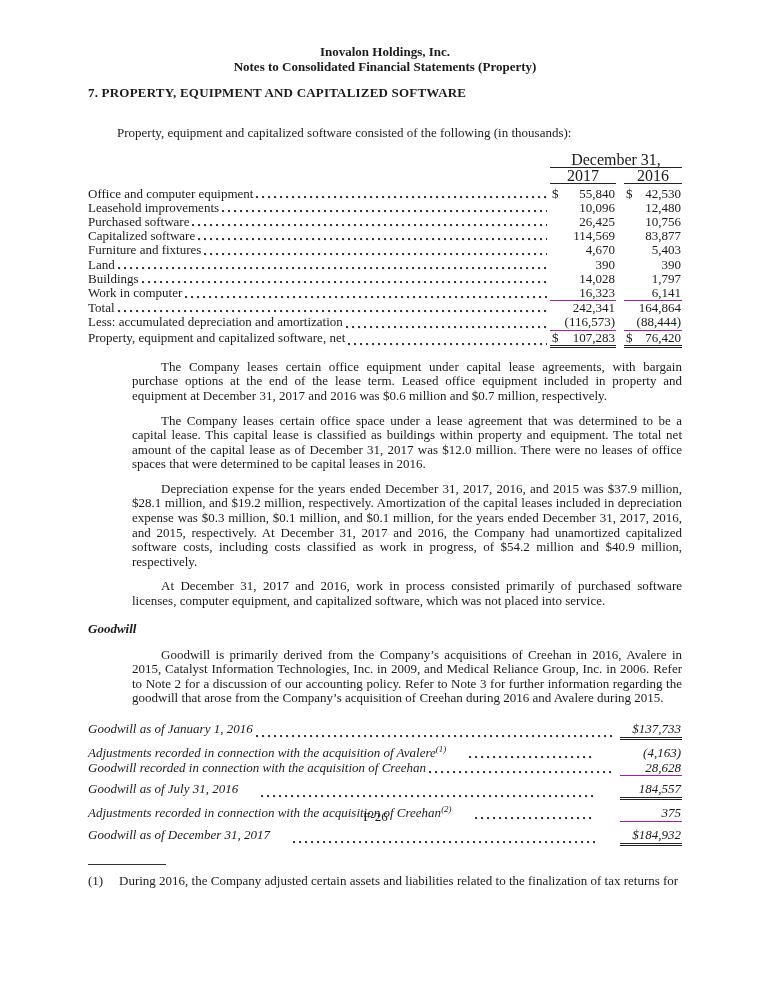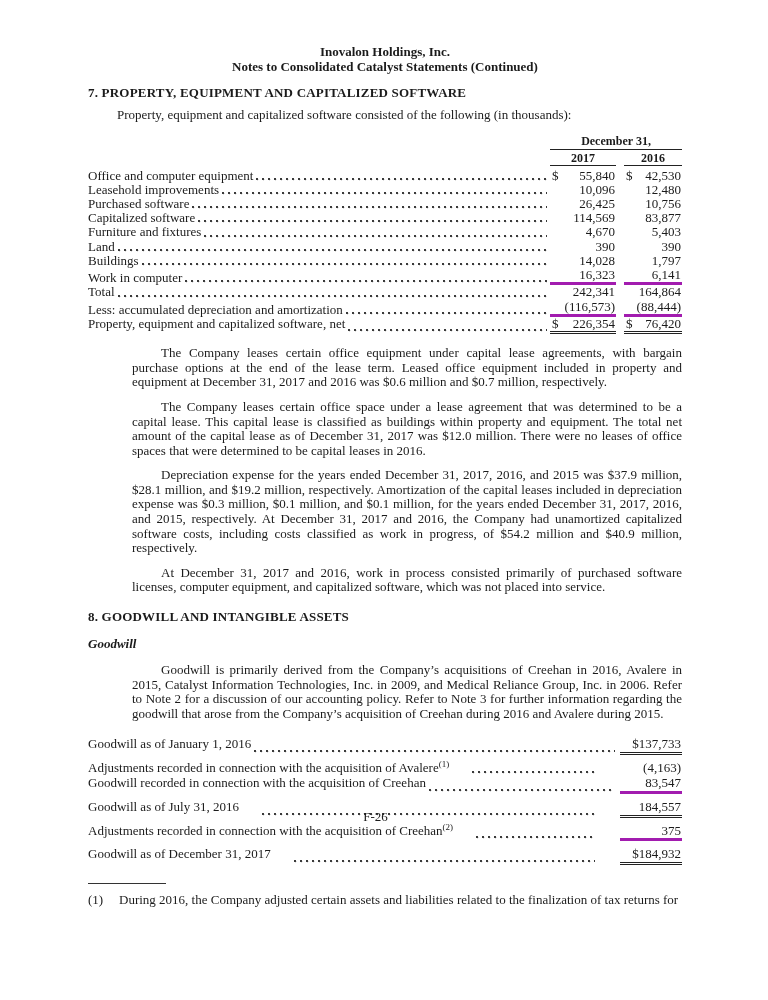--- a/index.html
+++ b/index.html
@@ -14,33 +14,33 @@
     width: 768px; height: 872px;
     padding: 44px 86px 0 88px;
     box-sizing: border-box;
     font-size: 13px;
   }
   
   .doc-header { text-align: center; font-weight: bold; line-height: 15px; }
   
   .sec-heading { font-weight: bold; margin-top: 11px; line-height: 15px; letter-spacing: 0.2px; }
   .sub-heading { font-weight: bold; font-style: italic; margin-top: 12px; line-height: 15px; }
-  .intro { margin-top: 8px; text-indent: 29px; line-height: 14.5px; }
+  .intro { margin-top: 26px; text-indent: 29px; line-height: 14.5px; }
   
   .paras p {
     margin: 0 0 10px 0;
     text-indent: 29px;
     text-align: justify;
     line-height: 14.6px;
   }
   .paras { margin-top: 12px; margin-left: 44px; }
   
   .fin-table { margin-top: 12px; }
   .thead { display: flex; justify-content: flex-end; }
-  .date-block { width: 132px; text-align: center; font-weight: bold; font-size: 12px; }
+  .date-block { width: 132px; text-align: center; font-weight: normal; font-size: 16px; }
   .date-label { border-bottom: 1px solid #222; padding-bottom: 1px; line-height: 13px; }
   .year-row { display: flex; margin-top: 1px; }
   .year-cell { border-bottom: 1px solid #222; text-align: center; line-height: 14px; }
   .yc-2017 { width: 66px; }
   .yc-2016 { width: 58px; margin-left: 8px; }
   .tbody { margin-top: 3px; }
   .trow { display: flex; align-items: baseline; line-height: 14.2px; }
   .trow.gap { }
   .tlabel { white-space: nowrap; }
   .leader {
@@ -50,25 +50,25 @@
     margin: 0 3px 2px 3px;
     background-image: radial-gradient(circle at 1.2px 1.2px, #3a3a3a 1px, rgba(0,0,0,0) 1.4px);
     background-size: 6px 3px;
     background-repeat: repeat-x;
     background-position: 0 bottom;
   }
   .cell { display: flex; align-items: baseline; padding: 0 1px 0 2px; box-sizing: border-box; }
   .cell .val { margin-left: auto; white-space: nowrap; }
   .c2017 { width: 66px; }
   .c2016 { width: 58px; margin-left: 8px; }
-  .trow.rule-single .cell { border-bottom: 3px solid #a21caf; align-items: flex-end; }
+  .trow.rule-single .cell { border-bottom: 1px solid #a21caf; }
   .trow.rule-double .cell { border-bottom: 3px double #222; }
   
   .gw-table { margin-top: 16px; }
-  .gw-table .trow { line-height: 14.8px; }
+  .gw-table .trow { line-height: 14.8px; font-style: italic; }
   .gw-table .trow.gap { margin-top: 6px; gap: 20px; }
   .cgw { width: 62px; margin-left: 2px; }
   sup { font-size: 9px; vertical-align: super; line-height: 0; }
   
   .footnote { margin-top: 18px; }
   .footnote-rule { width: 78px; border-top: 1px solid #333; height: 0; }
   .footnote-line { display: flex; margin-top: 9px; line-height: 14.5px; }
   .footnote-marker { width: 31px; flex: none; }
   .footnote-text { flex: 1; text-align: justify; }
   
@@ -77,21 +77,21 @@
     text-align: center; line-height: 15px;
   }
 </style>
 </head>
 <body>
 
 <div class="page">
 
   <div class="doc-header">
     <div>Inovalon Holdings, Inc.</div>
-    <div>Notes to Consolidated Catalyst Statements (Continued)</div>
+    <div>Notes to Consolidated Financial Statements (Property)</div>
   </div>
 
   <div class="sec-heading">7. PROPERTY, EQUIPMENT AND CAPITALIZED SOFTWARE</div>
 
   <div class="intro">Property, equipment and capitalized software consisted of the following (in thousands):</div>
 
   <div class="fin-table">
     <div class="thead">
       <div class="date-block">
         <div class="date-label">December 31,</div>
@@ -230,38 +230,37 @@
             <span class="dollar"></span>
             <span class="val">(88,444)</span>
           </span>
   </div>
 
   <div class="trow rule-double gap">
     <span class="tlabel">Property, equipment and capitalized software, net</span>
     <span class="leader"></span>
     <span class="cell c2017">
             <span class="dollar">$</span>
-            <span class="val">226,354</span>
+            <span class="val">107,283</span>
           </span>
     <span class="cell c2016">
             <span class="dollar">$</span>
             <span class="val">76,420</span>
           </span>
   </div>
 </div>
   </div>
 
   <div class="paras" id="s7-paras">
       <p>The Company leases certain office equipment under capital lease agreements, with bargain purchase options at the end of the lease term. Leased office equipment included in property and equipment at December 31, 2017 and 2016 was $0.6 million and $0.7 million, respectively.</p>
       <p>The Company leases certain office space under a lease agreement that was determined to be a capital lease. This capital lease is classified as buildings within property and equipment. The total net amount of the capital lease as of December 31, 2017 was $12.0 million. There were no leases of office spaces that were determined to be capital leases in 2016.</p>
       <p>Depreciation expense for the years ended December 31, 2017, 2016, and 2015 was $37.9 million, $28.1 million, and $19.2 million, respectively. Amortization of the capital leases included in depreciation expense was $0.3 million, $0.1 million, and $0.1 million, for the years ended December 31, 2017, 2016, and 2015, respectively. At December 31, 2017 and 2016, the Company had unamortized capitalized software costs, including costs classified as work in progress, of $54.2 million and $40.9 million, respectively.</p>
       <p>At December 31, 2017 and 2016, work in process consisted primarily of purchased software licenses, computer equipment, and capitalized software, which was not placed into service.</p>
     </div>
 
-  <div class="sec-heading" style="margin-top:14px">8. GOODWILL AND INTANGIBLE ASSETS</div>
   <div class="sub-heading">Goodwill</div>
 
   <div class="paras" id="s8-paras">
       <p>Goodwill is primarily derived from the Company’s acquisitions of Creehan in 2016, Avalere in 2015, Catalyst Information Technologies, Inc. in 2009, and Medical Reliance Group, Inc. in 2006. Refer to Note 2 for a discussion of our accounting policy. Refer to Note 3 for further information regarding the goodwill that arose from the Company’s acquisition of Creehan during 2016 and Avalere during 2015.</p>
     </div>
 
   <div class="gw-table" id="gw-rows">
   <div class="trow rule-double">
     <span class="tlabel">Goodwill as of January 1, 2016</span>
     <span class="leader"></span>
@@ -275,21 +274,21 @@
     <span class="leader"></span>
     <span class="cell cgw">
           <span class="val">(4,163)</span>
         </span>
   </div>
 
   <div class="trow rule-single">
     <span class="tlabel">Goodwill recorded in connection with the acquisition of Creehan</span>
     <span class="leader"></span>
     <span class="cell cgw">
-          <span class="val">83,547</span>
+          <span class="val">28,628</span>
         </span>
   </div>
 
   <div class="trow rule-double gap">
     <span class="tlabel">Goodwill as of July 31, 2016</span>
     <span class="leader"></span>
     <span class="cell cgw">
           <span class="val">184,557</span>
         </span>
   </div>

